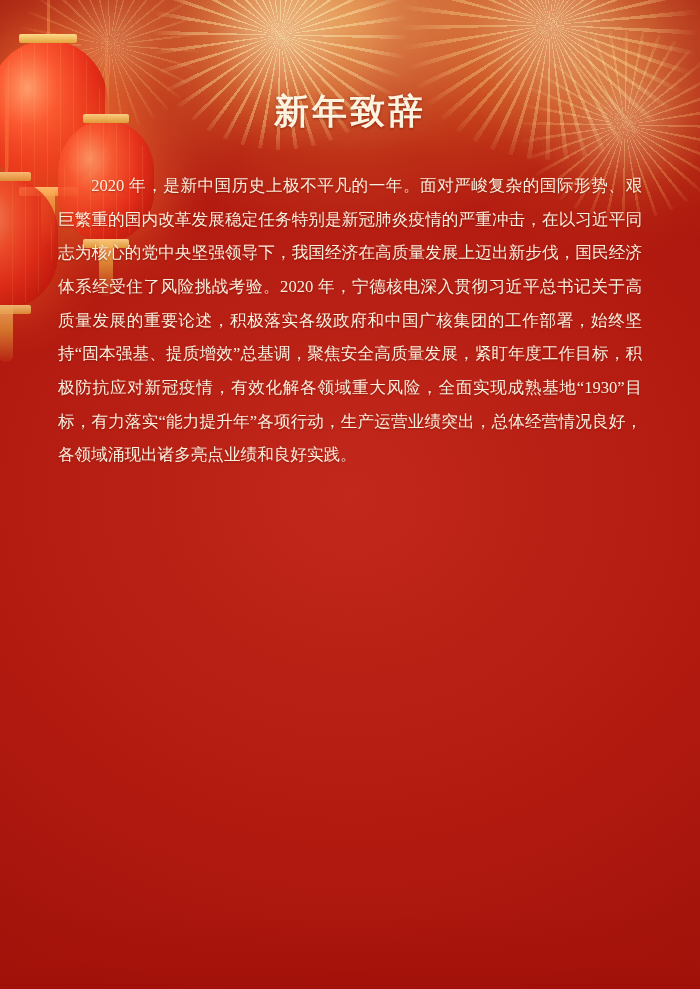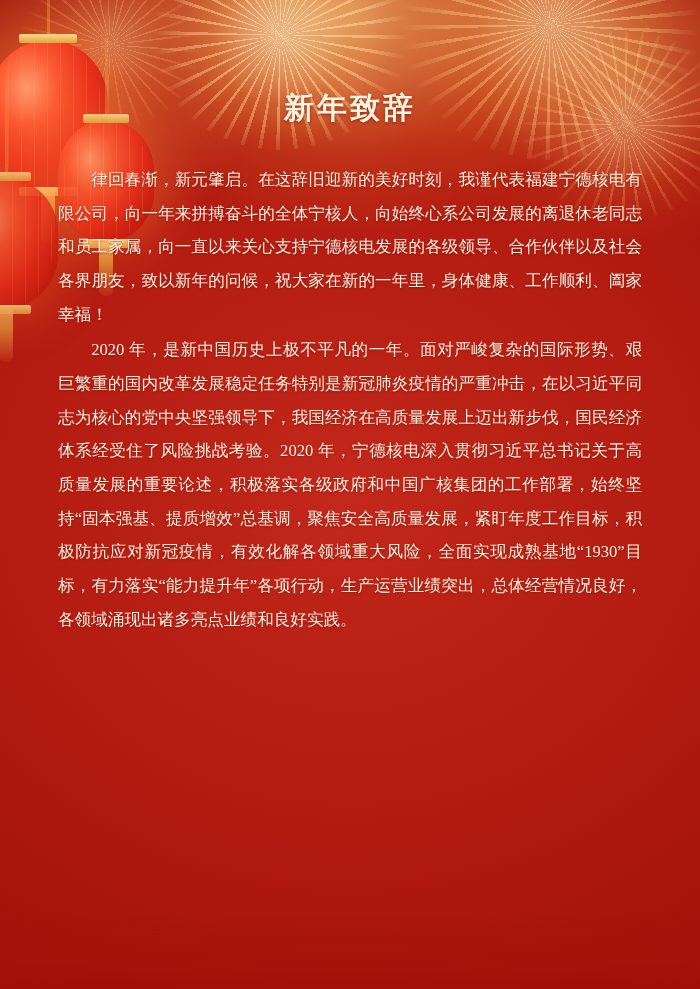--- a/index.html
+++ b/index.html
@@ -140,21 +140,21 @@
   .content {
     position: absolute;
     left: 0; top: 0;
     width: 700px;
     height: 989px;
     z-index: 5;
   }
   .doc-title {
     text-align: center;
     color: #fdf3df;
-    font-size: 30px;
+    font-size: 35px;
     font-weight: bold;
     letter-spacing: 3px;
     margin: 0;
     padding-top: 88px;
     text-shadow: 0 1px 3px rgba(90,10,0,0.55);
   }
   .body-text {
     margin: 0;
     padding: 34px 58px 0 58px;
     color: #fbeedd;
@@ -211,19 +211,18 @@
     <div class="body">
       <div class="cap top"></div>
       <div class="cap bot"></div>
     </div>
     <div class="tassel"></div>
   </div>
 
   <div class="content">
     <h1 class="doc-title">新年致辞</h1>
     <div class="body-text">
-      <p>律回春渐，新元肇启。在这辞旧迎新的美好时刻，我谨代表福建宁德核电有限公司，向一年来拼搏奋斗的全体宁核人，向始终心系公司发展的离退休老同志和员工家属，向一直以来关心支持宁德核电发展的各级领导、合作伙伴以及社会各界朋友，致以新年的问候，祝大家在新的一年里，身体健康、工作顺利、阖家幸福！</p>
       <p>2020 年，是新中国历史上极不平凡的一年。面对严峻复杂的国际形势、艰巨繁重的国内改革发展稳定任务特别是新冠肺炎疫情的严重冲击，在以习近平同志为核心的党中央坚强领导下，我国经济在高质量发展上迈出新步伐，国民经济体系经受住了风险挑战考验。2020 年，宁德核电深入贯彻习近平总书记关于高质量发展的重要论述，积极落实各级政府和中国广核集团的工作部署，始终坚持“固本强基、提质增效”总基调，聚焦安全高质量发展，紧盯年度工作目标，积极防抗应对新冠疫情，有效化解各领域重大风险，全面实现成熟基地“1930”目标，有力落实“能力提升年”各项行动，生产运营业绩突出，总体经营情况良好，各领域涌现出诸多亮点业绩和良好实践。</p>
     </div>
   </div>
 
   <div class="fade-bottom"></div>
 </div>
 
 </body></html>

